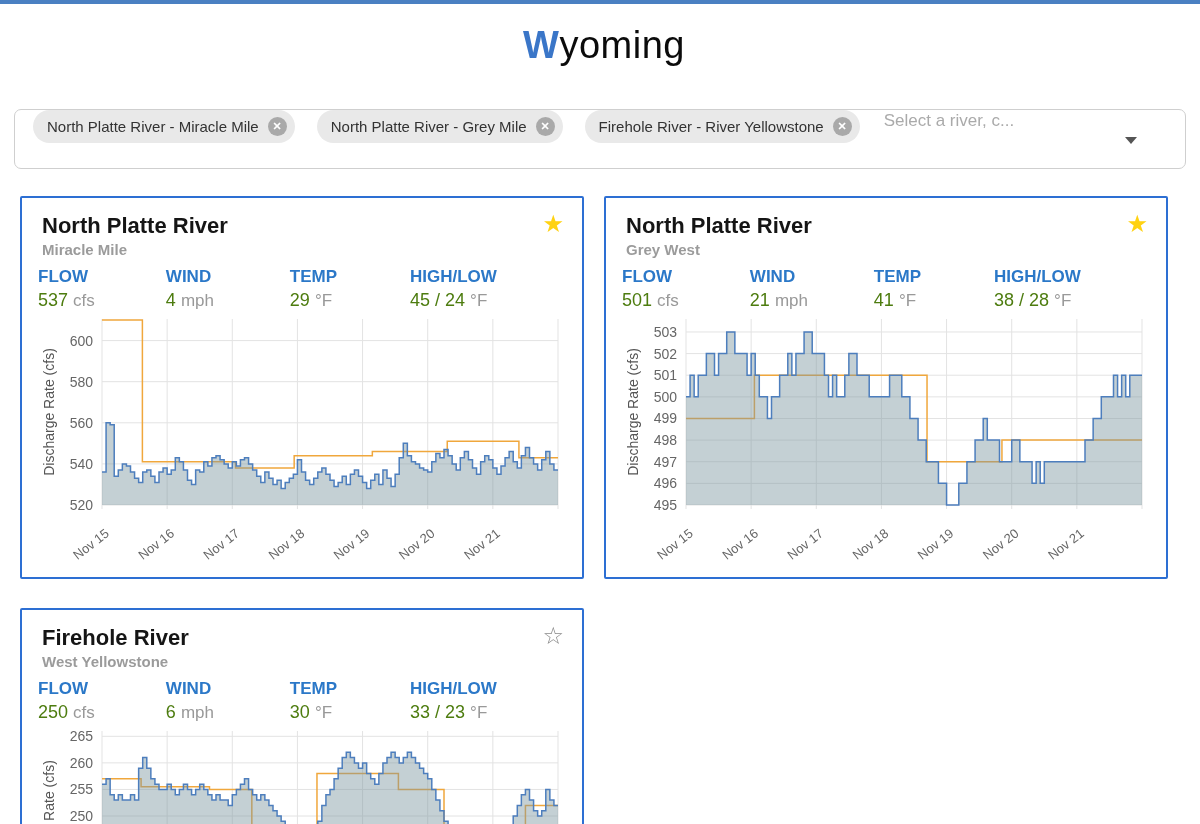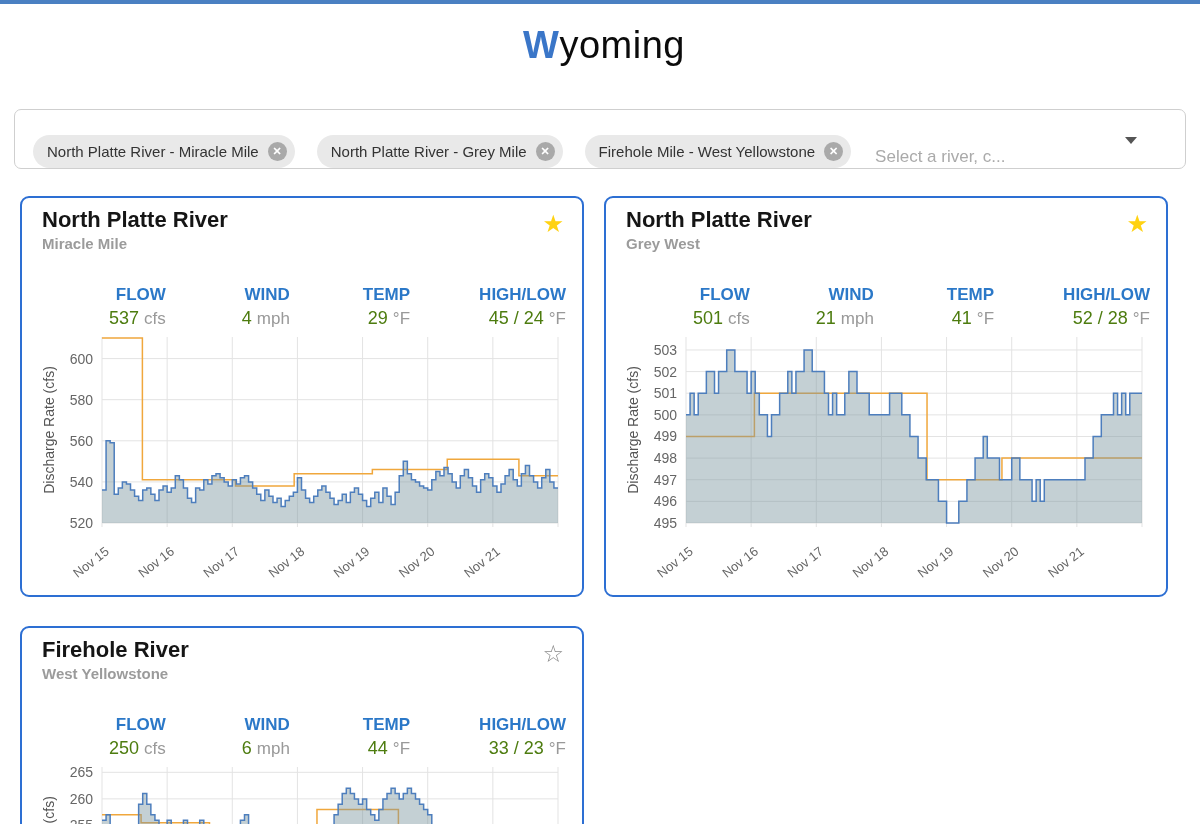--- a/index.html
+++ b/index.html
@@ -10,21 +10,21 @@
   }
   .top-bar { height:4px; width:100%; background:var(--top-bar,#4A80C2); }
   h1.app-title {
     margin:20px 0 0 8px; text-align:center; font-size:38px; font-weight:400;
     letter-spacing:0.5px; color:#0b0b0b;
   }
   h1 .accent { color:var(--accent,#3A76C8); font-weight:700; }
 
   .filter-bar {
     margin:42px 14px 0 14px; height:60px; border:1px solid #cfcfcf; border-radius:7px;
-    background:#fff; display:flex; align-items:flex-end; gap:22px; padding:0 46px 0 18px;
+    background:#fff; display:flex; align-items:flex-start; gap:22px; padding:0 46px 0 18px;
     position:relative;
   }
   .chip {
     display:inline-flex; align-items:center; gap:9px; background:var(--chip-bg,#E9E9E9);
     border-radius:17px; padding:7px 8px 7px 14px; font-size:15px; color:#333; white-space:nowrap;
     cursor:default;
   }
   .chip-close {
     width:19px; height:19px; border-radius:50%; background:var(--chip-close,#A9A9A9);
     color:#fff; font-size:11px; font-weight:bold; display:flex; align-items:center;
@@ -38,35 +38,35 @@
   .caret {
     position:absolute; right:48px; top:27px; width:0; height:0;
     border-left:6px solid transparent; border-right:6px solid transparent;
     border-top:7px solid #555; cursor:pointer;
   }
 
   .cards {
     display:grid; grid-template-columns:564px 564px; gap:29px 20px; margin:27px 20px 0 20px;
   }
   .card {
-    width:564px; border:2px solid var(--card-border,#2D6FD3); border-radius:9px;
-    background:#fff; padding:2px 16px 14px 16px; position:relative;
+    width:564px; border:2px solid var(--card-border,#2D6FD3); border-radius:2px;
+    background:#fff; padding:8px 16px 14px 16px; position:relative;
   }
   .card-head h2 { margin:6px 0 0 4px; font-size:22px; line-height:28px; font-weight:700; color:#151515; }
   .star {
     position:absolute; top:14px; right:18px; background:none; border:none; padding:0;
     font-size:24px; line-height:24px; cursor:pointer;
   }
   .star.filled { color:var(--star-filled,#FFD212); }
   .star.outline { color:var(--star-outline,#8A8A8A); }
   .subtitle { margin:1px 0 0 4px; font-size:15px; font-weight:700; color:var(--subtitle,#9B9B9B); }
   .stats {
     display:grid; grid-template-columns:1fr 0.97fr 0.94fr 1.22fr; margin-top:9px;
   }
-  .stat { text-align:right;margin-top:24px; }
+  .stat { text-align:left; }
   .stat-label { font-size:17px; font-weight:700; color:var(--stat-label,#2B78C8); }
   .stat-line { margin-top:3px; font-size:18px; }
   .stat-value { font-weight:400; color:#4d7c0f; }
   .stat-unit { font-weight:400; font-size:17px; color:var(--unit,#999); }
   svg.chart { display:block; margin-top:2px; }
   svg text { font-family:"Liberation Sans", sans-serif; }
 </style>
 </head>
 <body>
 
@@ -77,21 +77,21 @@
 <div class="filter-bar">
   <div class="chip">
     <span class="chip-label">North Platte River - Miracle Mile</span>
     <span class="chip-close">✕</span>
   </div>
   <div class="chip">
     <span class="chip-label">North Platte River - Grey Mile</span>
     <span class="chip-close">✕</span>
   </div>
   <div class="chip">
-    <span class="chip-label">Firehole Mile - West Yellowstone</span>
+    <span class="chip-label">Firehole River - River Yellowstone</span>
     <span class="chip-close">✕</span>
   </div>
   <input class="river-input" placeholder="Select a river, c..." style="">
   <span class="caret"></span>
 </div>
 
 <div class="cards">
 
   <section class="card">
     <div class="card-head">
@@ -164,21 +164,21 @@
       <div class="stat">
         <div class="stat-label">WIND</div>
         <div class="stat-line"><span class="stat-value">21</span> <span class="stat-unit">mph</span></div>
       </div>
       <div class="stat">
         <div class="stat-label">TEMP</div>
         <div class="stat-line"><span class="stat-value">41</span> <span class="stat-unit">°F</span></div>
       </div>
       <div class="stat">
         <div class="stat-label">HIGH/LOW</div>
-        <div class="stat-line"><span class="stat-value">52 / 28</span> <span class="stat-unit">°F</span></div>
+        <div class="stat-line"><span class="stat-value">38 / 28</span> <span class="stat-unit">°F</span></div>
       </div>
     </div>
     <svg class="chart" width="528" height="250">
         <line x1="64" x2="520" y1="192" y2="192" stroke="#E3E3E3" stroke-width="1"></line>
         <text x="55" y="197" text-anchor="end" fill="#666666" font-size="14">495</text>
         <line x1="64" x2="520" y1="170.37209302325587" y2="170.37209302325587" stroke="#E3E3E3" stroke-width="1"></line>
         <text x="55" y="175.37209302325587" text-anchor="end" fill="#666666" font-size="14">496</text>
         <line x1="64" x2="520" y1="148.74418604651174" y2="148.74418604651174" stroke="#E3E3E3" stroke-width="1"></line>
         <text x="55" y="153.74418604651174" text-anchor="end" fill="#666666" font-size="14">497</text>
         <line x1="64" x2="520" y1="127.11627906976761" y2="127.11627906976761" stroke="#E3E3E3" stroke-width="1"></line>
@@ -225,21 +225,21 @@
       <div class="stat">
         <div class="stat-label">FLOW</div>
         <div class="stat-line"><span class="stat-value">250</span> <span class="stat-unit">cfs</span></div>
       </div>
       <div class="stat">
         <div class="stat-label">WIND</div>
         <div class="stat-line"><span class="stat-value">6</span> <span class="stat-unit">mph</span></div>
       </div>
       <div class="stat">
         <div class="stat-label">TEMP</div>
-        <div class="stat-line"><span class="stat-value">44</span> <span class="stat-unit">°F</span></div>
+        <div class="stat-line"><span class="stat-value">30</span> <span class="stat-unit">°F</span></div>
       </div>
       <div class="stat">
         <div class="stat-label">HIGH/LOW</div>
         <div class="stat-line"><span class="stat-value">33 / 23</span> <span class="stat-unit">°F</span></div>
       </div>
     </div>
     <svg class="chart" width="528" height="250">
         <line x1="64" x2="520" y1="170.74285714285713" y2="170.74285714285713" stroke="#E3E3E3" stroke-width="1"></line>
         <text x="55" y="175.74285714285713" text-anchor="end" fill="#666666" font-size="14">235</text>
         <line x1="64" x2="520" y1="144.17142857142858" y2="144.17142857142858" stroke="#E3E3E3" stroke-width="1"></line>

